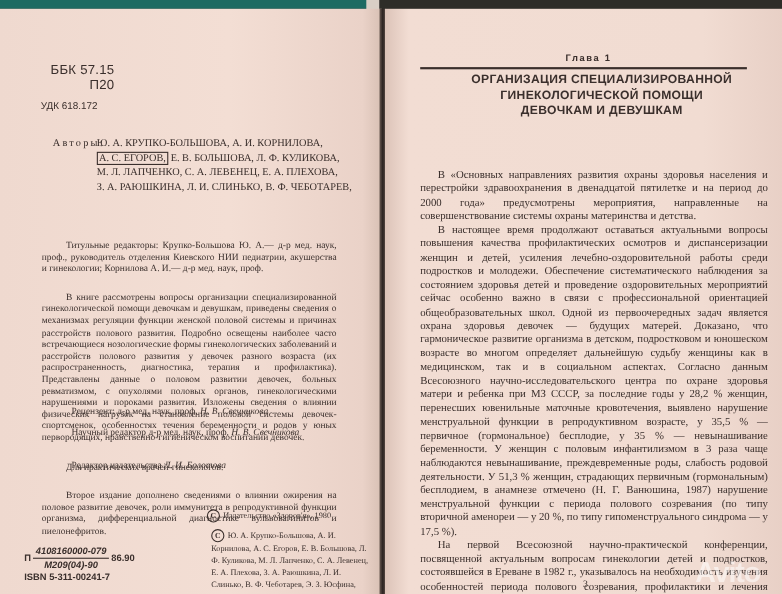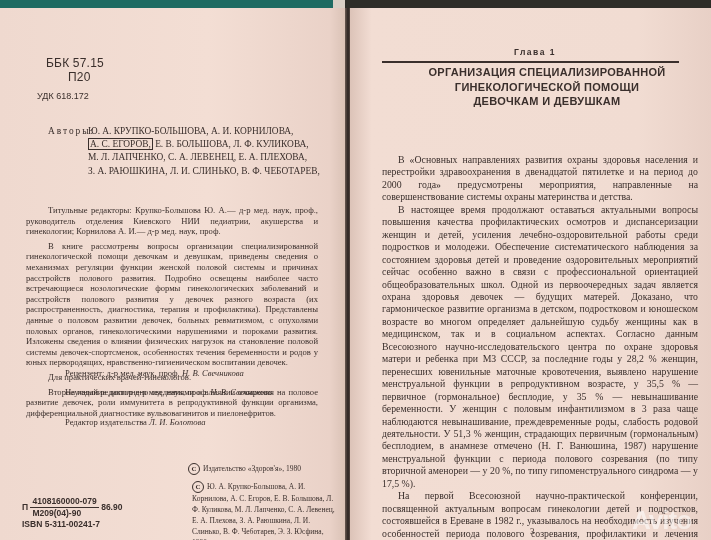--- a/index.html
+++ b/index.html
@@ -18,37 +18,37 @@
     background:linear-gradient(90deg,#efd9cf 0%,#f3ded4 60%,#ead2c8 95%,#d8c0b4 100%);
   }
   .page-right {
     left:350px; width:361px;
     background:linear-gradient(90deg,#dcc3b8 0%,#f2ddd3 6%,#f1dcd2 80%,#e8d0c6 100%);
   }
   .spine { position:absolute; left:345px; top:8px; width:6px; bottom:0; background:linear-gradient(90deg,#6a5a52,#2a2220,#6a5a52); }
 
   .abs { position:absolute; }
   .bbk { left:22px; top:48px; font-size:12px; line-height:14px; font-weight:normal; font-family:"Liberation Sans",sans-serif; letter-spacing:0.2px;margin-left:24px; }
-  .bbk .p20 { padding-left:22px; display:block; }
+  .bbk .p20 { padding-left:22px; display:block;text-align:right; }
   .udk { left:37px; top:83px; font-size:9px; font-family:"Liberation Sans",sans-serif; }
   .authors { left:48px; top:117px; width:290px; font-size:9.4px; line-height:13.2px; }
   .authors .lbl { letter-spacing:2px; }
   .authors .names { position:absolute; left:40px; top:0; width:260px; }
   .egorov { border:1px solid #3a2f2c; padding:0 1px; }
   .editors { left:22px; top:193px; width:300px; font-size:8.6px; line-height:10.6px; text-align:justify; font-family:"Liberation Serif",serif; }
-  .editors p { margin:4px; text-indent:22px; }
+  .editors p { margin:16px; text-indent:22px; }
   .reviewer { left:65px; top:360px; font-size:8.6px; }
   .sci-ed { left:65px; top:379px; font-size:8.6px; }
   .pub-ed { left:65px; top:409px; font-size:8.6px; }
   .it { font-style:italic; }
   .copy1 { left:188px; top:455px; font-size:7.5px; }
   .copy2 { left:192px; top:473px; width:145px; font-size:7.5px; line-height:11px; }
   .copy-sym { display:inline-block; width:10px; height:10px; border:1.5px solid #3a2f2c; border-radius:50%; font-size:7px; line-height:10px; text-align:center; font-weight:bold; margin-right:3px; vertical-align:middle; }
   .isbn { left:22px; top:488px; font-size:8.5px; font-family:"Liberation Sans",sans-serif; font-weight:bold; line-height:11px; }
-  .frac { display:inline-block; vertical-align:middle; text-align:left; }
+  .frac { display:inline-block; vertical-align:middle; text-align:center;font-style:italic; }
   .frac .num { display:block; border-bottom:1px solid #3a2f2c; padding:0 2px; }
   .frac .den { display:block; padding:0 2px; }
 
   .chapter { left:466px; top:47px; font-size:8.5px; letter-spacing:1.5px; font-weight:bold; font-family:"Liberation Sans",sans-serif;padding-left:48px; }
   .rule { left:382px; top:61px; width:297px; height:1.5px; background:#3a2f2c; }
   .ch-title { left:382px; top:65px; width:330px; text-align:center; font-size:11px; line-height:14.5px; font-weight:bold; font-family:"Liberation Sans",sans-serif; letter-spacing:0.3px; }
   .body-right { left:382px; top:154px; width:316px; font-size:9.8px; line-height:12.45px; text-align:justify; }
   .body-right p { margin:0; text-indent:16px; }
   .page-num { left:530px; top:526px; font-size:9px; }
   .watermark { left:632px; top:505px; font-size:26px; font-weight:bold; color:rgba(255,255,255,0.55); font-family:"Liberation Sans",sans-serif; letter-spacing:-1px; }

